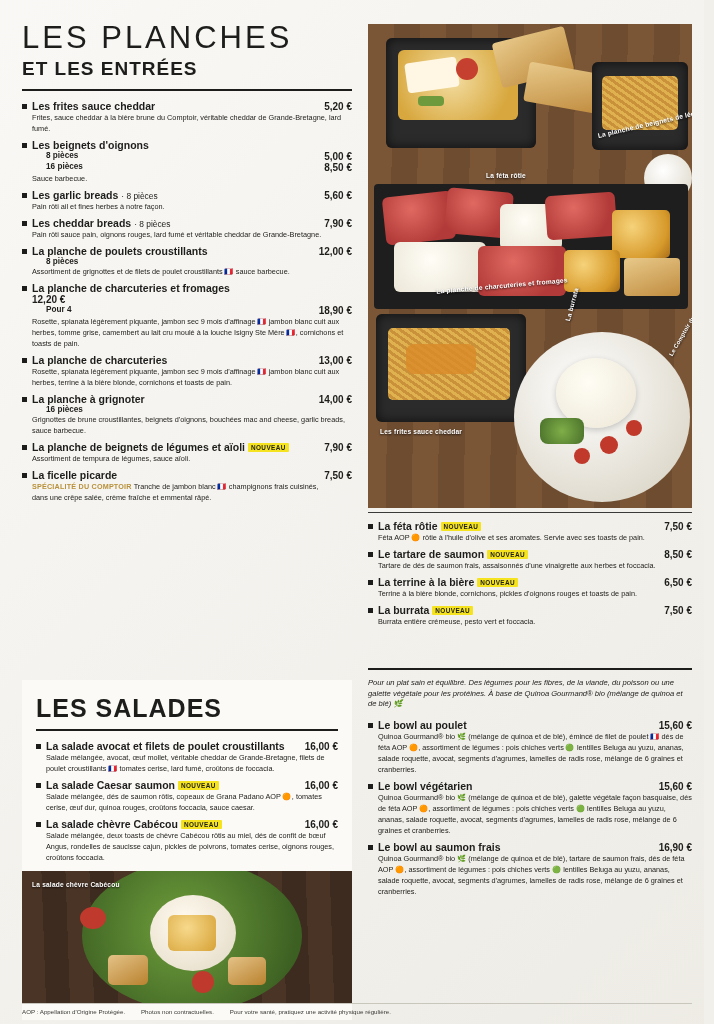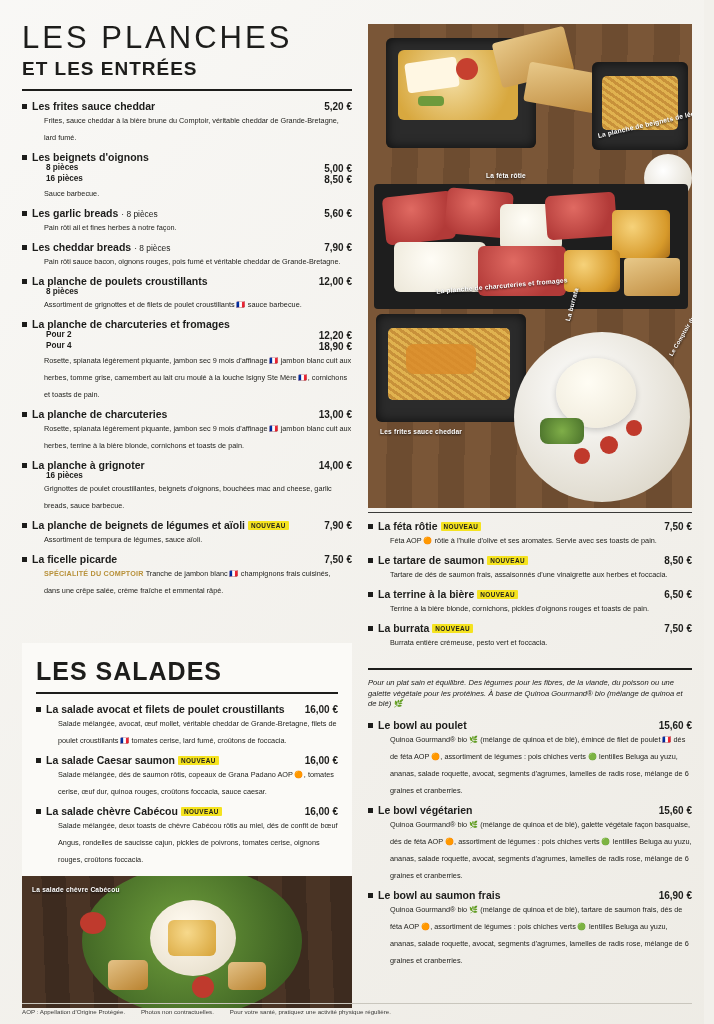--- a/index.html
+++ b/index.html
@@ -69,23 +69,23 @@
   .sub-inline { font-weight: normal; font-size: 8.4px; }
   .pr {
     font-weight: bold;
     font-size: 10px;
     flex: 0 0 auto;
     margin-left: 6px;
     white-space: nowrap;
   }
   .desc {
     font-size: 7.3px;
-    line-height: 17px;
+    line-height: 11px;
     color: #23231f;
-    margin-left: 22px;
+    margin-left: 10px;
     font-weight: normal;
   }
   .variant {
     display: flex;
     font-size: 8.2px;
     margin-left: 10px;
     font-weight: bold;
   }
   .variant .vname { flex: 1 1 auto; font-weight: bold; margin-left: 14px; }
   .variant .vprice { font-weight: bold; font-size: 10px; }
@@ -173,21 +173,21 @@
     position: absolute;
     left: 368px;
     top: 512px;
     width: 324px;
   }
 
   
   #salades {
     position: absolute;
     left: 22px;
-    top: 643px;
+    top: 680px;
     width: 330px;
     background: #fbfaf7;
     padding: 14px 14px 0 14px;
     height: 340px;
   }
   #salades .t1 {
     font-size: 25px;
     font-weight: bold;
     letter-spacing: 1px;
   }
@@ -279,21 +279,21 @@
         <div class="desc">Pain rôti ail et fines herbes à notre façon.</div>
       </div>
 
       <div class="item">
         <div class="item-head">
           <span class="sq"></span>
           <span class="nm"><span>Les cheddar breads</span>
             <span class="sub-inline">· 8 pièces</span></span>
           <span class="pr">7,90 €</span>
         </div>
-        <div class="desc">Pain rôti sauce bacon, oignons rouges, pois fumé et véritable cheddar de Grande-Bretagne.</div>
+        <div class="desc">Pain rôti sauce pain, oignons rouges, lard fumé et véritable cheddar de Grande-Bretagne.</div>
       </div>
 
 
       <div class="item">
         <div class="item-head">
           <span class="sq"></span>
           <span class="nm">La planche de poulets croustillants</span>
           <span class="pr">12,00 €</span>
         </div>
         <div class="variant">
@@ -301,21 +301,20 @@
         </div>
         <div class="desc">Assortiment de grignottes et de filets de poulet croustillants 🇫🇷 sauce barbecue.</div>
       </div>
 
       <div class="item">
         <div class="item-head">
           <span class="sq"></span>
           <span class="nm">La planche de charcuteries et fromages</span>
         </div>
         <div class="variant">
-          <span class="vname">Pour 2</span>
           <span class="vprice">12,20 €</span>
         </div>
         <div class="variant">
           <span class="vname">Pour 4</span>
           <span class="vprice">18,90 €</span>
         </div>
         <div class="desc">Rosette, spianata légèrement piquante, jambon sec 9 mois d'affinage 🇫🇷 jambon blanc cuit aux herbes, tomme grise, camembert au lait cru moulé à la louche Isigny Ste Mère 🇫🇷, cornichons et toasts de pain.</div>
       </div>
 
       <div class="item">
@@ -329,21 +328,21 @@
 
       <div class="item">
         <div class="item-head">
           <span class="sq"></span>
           <span class="nm">La planche à grignoter</span>
           <span class="pr">14,00 €</span>
         </div>
         <div class="variant">
           <span class="vname">16 pièces</span>
         </div>
-        <div class="desc">Grignottes de poulet croustillantes, beignets d'oignons, bouchées mac and cheese, garlic breads, sauce barbecue.</div>
+        <div class="desc">Grignottes de brune croustillantes, beignets d'oignons, bouchées mac and cheese, garlic breads, sauce barbecue.</div>
       </div>
 
       <div class="item">
         <div class="item-head">
           <span class="sq"></span>
           <span class="nm"><span>La planche de beignets de légumes et aïoli</span><span class="nouveau">NOUVEAU</span></span>
           <span class="pr">7,90 €</span>
         </div>
         <div class="desc">Assortiment de tempura de légumes, sauce aïoli.</div>
       </div>

